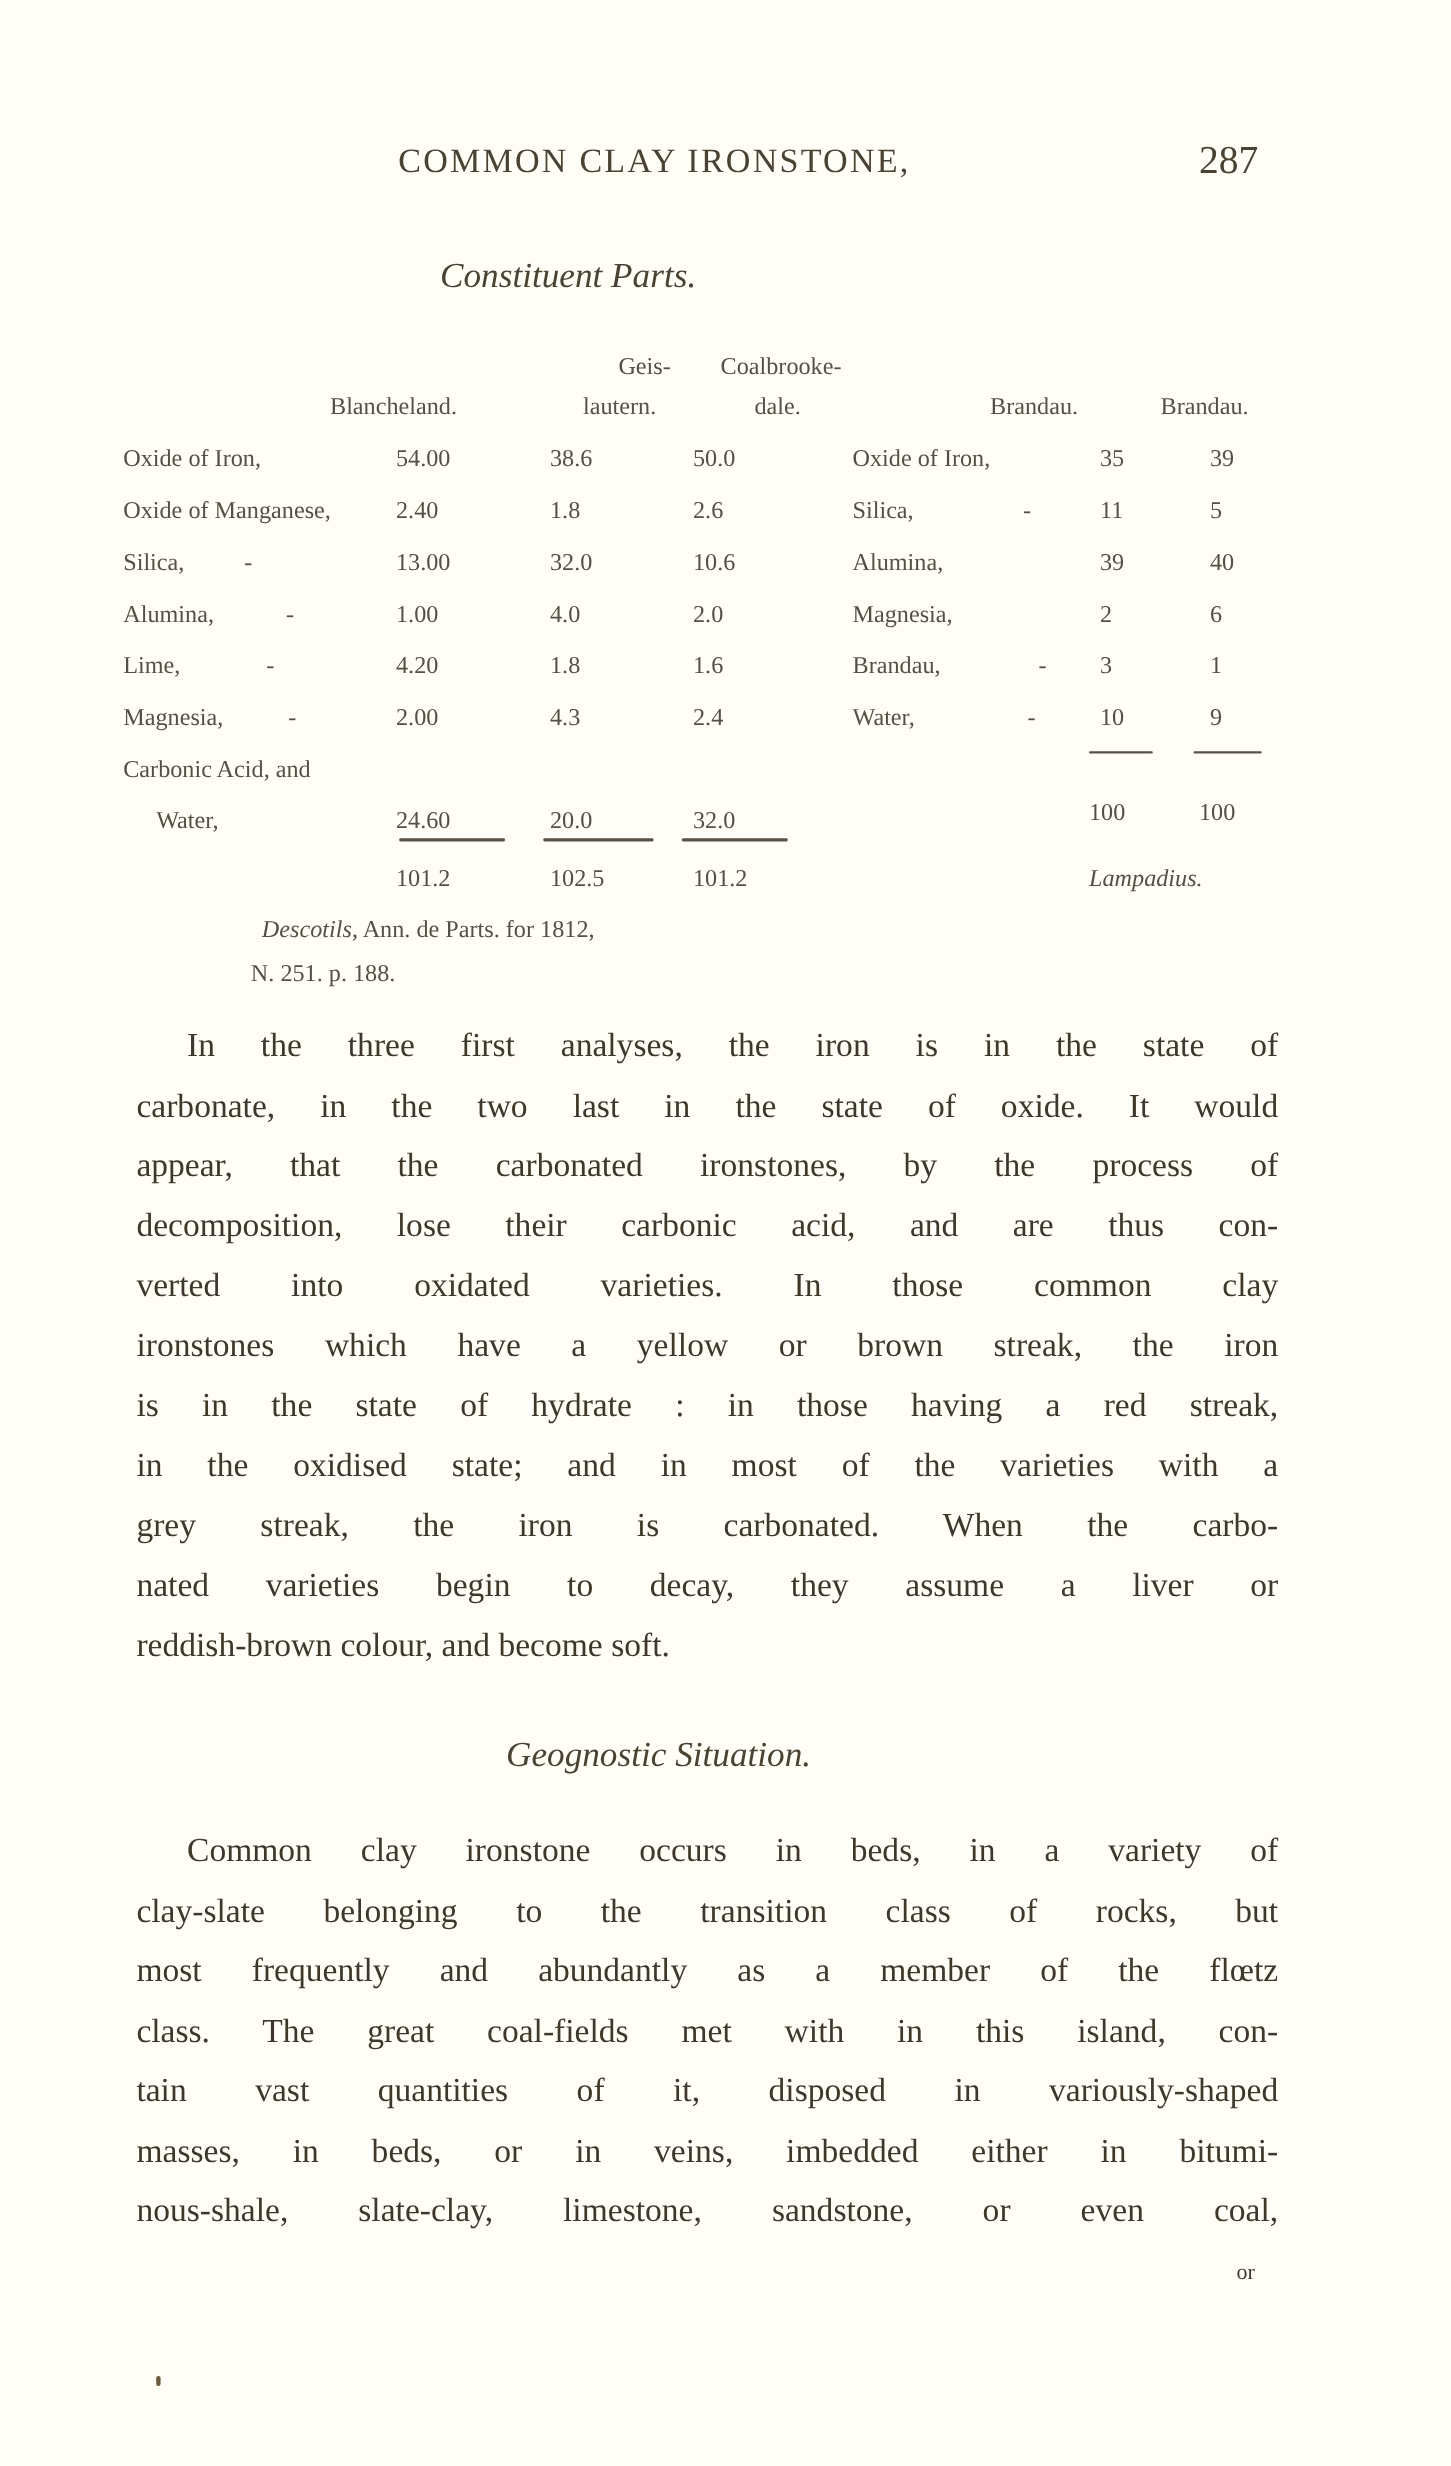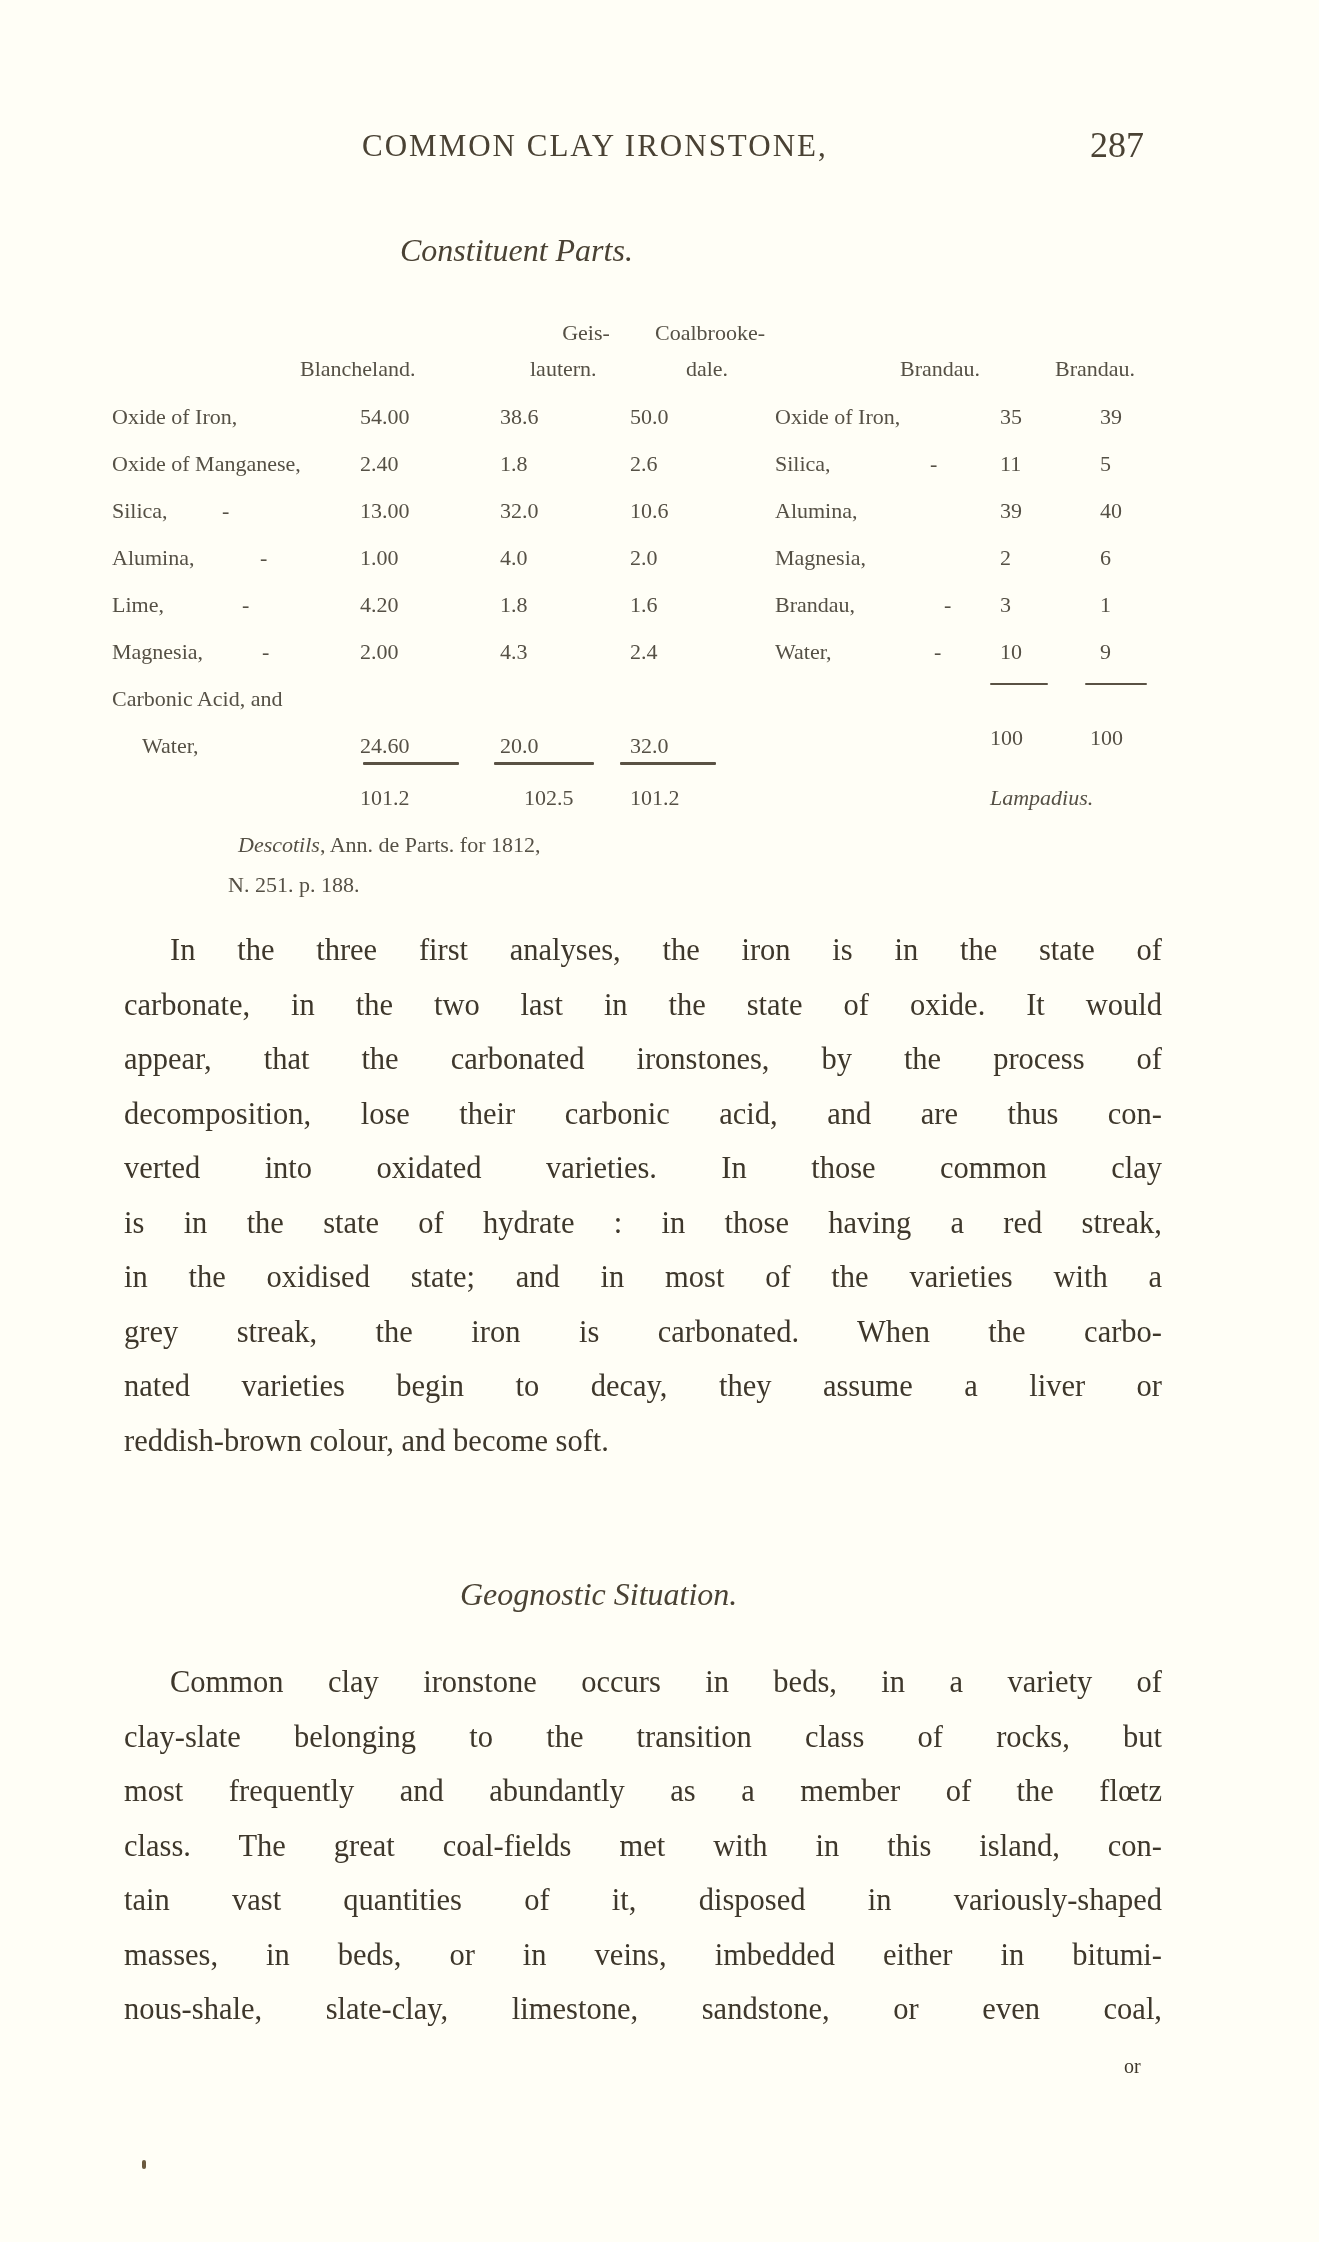--- a/index.html
+++ b/index.html
@@ -117,21 +117,21 @@
       <div class="cell num" style="left:360px; top:733px; width:95px;">24.60</div>
       <div class="cell num" style="left:500px; top:733px; width:80px;">20.0</div>
       <div class="cell num" style="left:630px; top:733px; width:80px;">32.0</div>
     </div>
 
     <div class="rule" style="left:363px; top:762px; width:96px;"></div>
     <div class="rule" style="left:494px; top:762px; width:100px;"></div>
     <div class="rule" style="left:620px; top:762px; width:96px;"></div>
 
     <div class="cell num" style="left:360px; top:785px; width:95px;">101.2</div>
-    <div class="cell num" style="left:524px; top:785px; width:80px;">102.5</div>
+    <div class="cell num" style="left:500px; top:785px; width:80px;">102.5</div>
     <div class="cell num" style="left:630px; top:785px; width:80px;">101.2</div>
 
     <div class="cell" style="left:238px; top:832px;"><span class="italic">Descotils</span><span>, Ann. de Parts. for 1812,</span></div>
     <div class="cell" style="left:228px; top:872px;">N. 251. p. 188.</div>
   </div>
 
   <div class="tbl">
     <div class="cell num" style="left:900px; top:356px; width:150px;">Brandau.</div>
     <div class="cell num" style="left:1055px; top:356px; width:120px;">Brandau.</div>
 
@@ -177,20 +177,21 @@
 
     <div class="cell italic" style="left:990px; top:785px;">Lampadius.</div>
   </div>
 
   <div class="para" style="top:923px;">
     <span class="line indent">In the three first analyses, the iron is in the state of</span>
     <span class="line">carbonate, in the two last in the state of oxide. It would</span>
     <span class="line">appear, that the carbonated ironstones, by the process of</span>
     <span class="line">decomposition, lose their carbonic acid, and are thus con-</span>
     <span class="line">verted into oxidated varieties. In those common clay</span>
+    <span class="line">ironstones which have a yellow or brown streak, the iron</span>
     <span class="line">is in the state of hydrate : in those having a red streak,</span>
     <span class="line">in the oxidised state; and in most of the varieties with a</span>
     <span class="line">grey streak, the iron is carbonated. When the carbo-</span>
     <span class="line">nated varieties begin to decay, they assume a liver or</span>
     <span class="line last">reddish-brown colour, and become soft.</span>
   </div>
 
   <div class="abs section-heading" style="left:460px; top:1576px;">Geognostic Situation.</div>
 
   <div class="para" style="top:1655px;">

